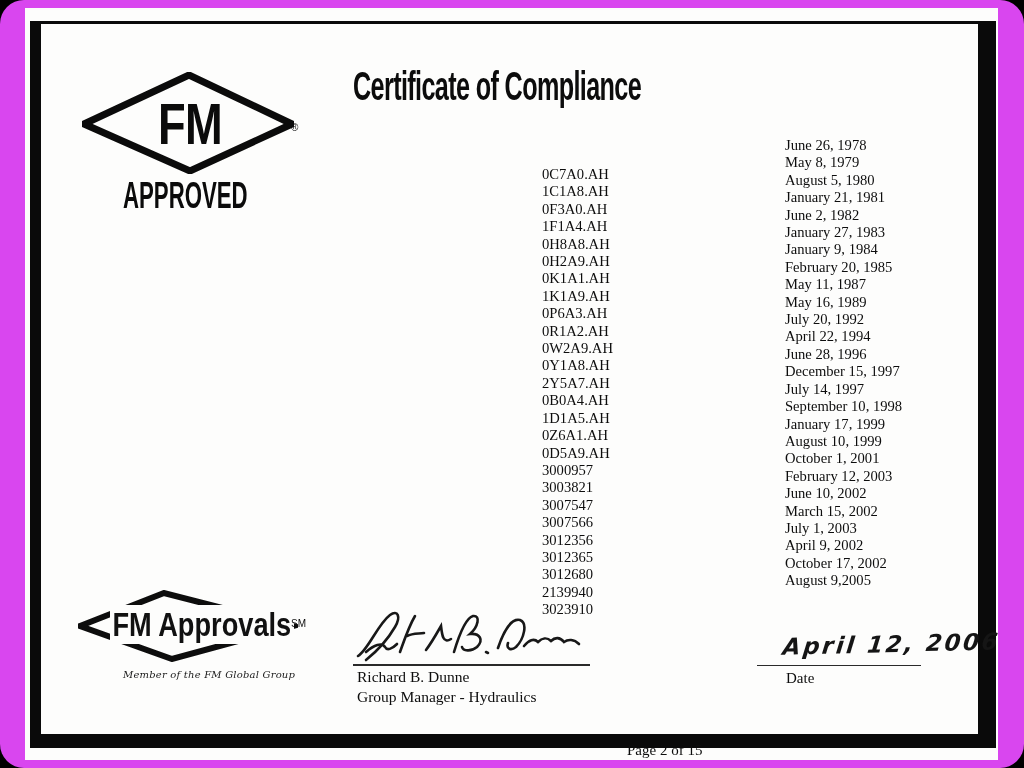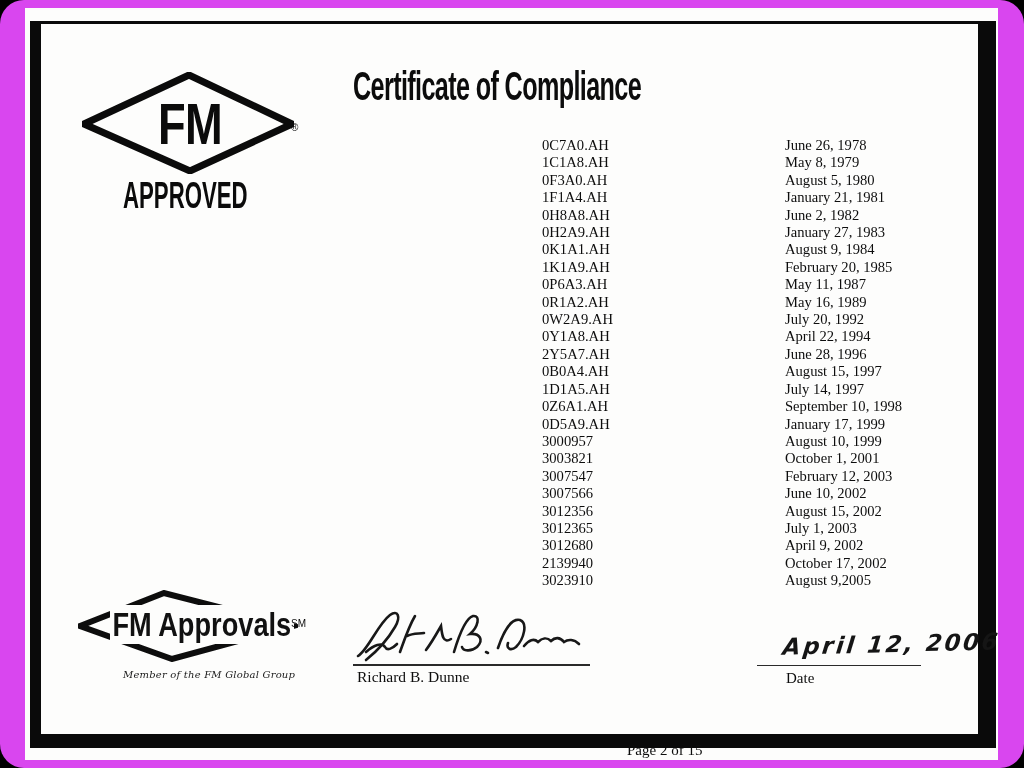--- a/index.html
+++ b/index.html
@@ -20,21 +20,21 @@
             font-weight:bold;font-size:37px;transform:scaleX(0.60);transform-origin:0 0;
             white-space:nowrap;color:#0b0b0b;}
 
   
   .title{position:absolute;left:353px;top:64px;font-family:"Liberation Sans",sans-serif;
          font-weight:bold;font-size:40px;letter-spacing:-1px;transform:scaleX(0.63);
          transform-origin:0 0;white-space:nowrap;color:#0c0c0c;}
 
   
   .col{position:absolute;top:137px;font-size:14.6px;line-height:17.4px;white-space:nowrap;}
-  .col-codes{left:542px;}
+  .col-codes{left:542px;margin-top:29px;}
   .col-dates{left:785px;}
 
   
   .logo-bottom{position:absolute;left:78px;top:590px;width:230px;height:100px;}
   .logo-bottom svg{position:absolute;left:0;top:0;}
   .fma-text{position:absolute;left:32px;top:15px;background:#fdfdfc;padding:0 3px;
             font-family:"Liberation Sans",sans-serif;font-weight:bold;font-size:34px;
             transform:scaleX(0.80);transform-origin:0 0;white-space:nowrap;color:#111;}
   .sm-mark{position:absolute;left:213px;top:28px;font-size:10px;font-family:"Liberation Sans",sans-serif;}
   .member{position:absolute;left:45px;top:79px;font-family:"DejaVu Serif",serif;
@@ -104,36 +104,36 @@
       <div>2139940</div>
       <div>3023910</div>
     </div>
   <div class="col col-dates">
       <div>June 26, 1978</div>
       <div>May 8, 1979</div>
       <div>August 5, 1980</div>
       <div>January 21, 1981</div>
       <div>June 2, 1982</div>
       <div>January 27, 1983</div>
-      <div>August 9, 1984</div>
+      <div>January 9, 1984</div>
       <div>February 20, 1985</div>
       <div>May 11, 1987</div>
       <div>May 16, 1989</div>
       <div>July 20, 1992</div>
       <div>April 22, 1994</div>
       <div>June 28, 1996</div>
-      <div>August 15, 1997</div>
+      <div>December 15, 1997</div>
       <div>July 14, 1997</div>
       <div>September 10, 1998</div>
       <div>January 17, 1999</div>
       <div>August 10, 1999</div>
       <div>October 1, 2001</div>
       <div>February 12, 2003</div>
       <div>June 10, 2002</div>
-      <div>August 15, 2002</div>
+      <div>March 15, 2002</div>
       <div>July 1, 2003</div>
       <div>April 9, 2002</div>
       <div>October 17, 2002</div>
       <div>August 9,2005</div>
     </div>
 
   <div class="logo-bottom">
     <svg width="220" height="72" viewBox="0 0 220 72">
       <polygon points="2,36 86,3 215,36 94,69" fill="none" stroke="#0d0d0d" stroke-width="6"></polygon>
     </svg>
@@ -150,19 +150,20 @@
       <path d="M55,28 C61,25 67,26 72,25"></path>
       <path d="M74,42 C80,34 85,25 89,18 C90,27 91,36 99,31"></path>
       <path d="M102,44 C108,24 114,10 121,8 C129,7 126,19 118,26 C128,25 132,32 125,39 C119,44 111,43 110,39"></path>
       <path d="M134,44 L136,45"></path>
       <path d="M146,40 C152,22 160,10 168,12 C176,15 172,31 164,39 C159,43 154,41 156,35"></path>
       <path d="M172,38 C177,32 182,30 186,34 C190,30 195,29 199,33 C203,29 208,29 212,34 C216,31 222,31 227,36"></path>
     </g>
   </svg>
   <div class="sig-line"></div>
   <div class="sig-name">Richard B. Dunne</div>
+  <div class="sig-title">Group Manager - Hydraulics</div>
 
   <div class="hand-date">April 12, 2006</div>
   <div class="date-line"></div>
   <div class="date-label">Date</div>
 
   <div class="page-footer">Page 2 of 15</div>
 </div>
 
 </body></html>

